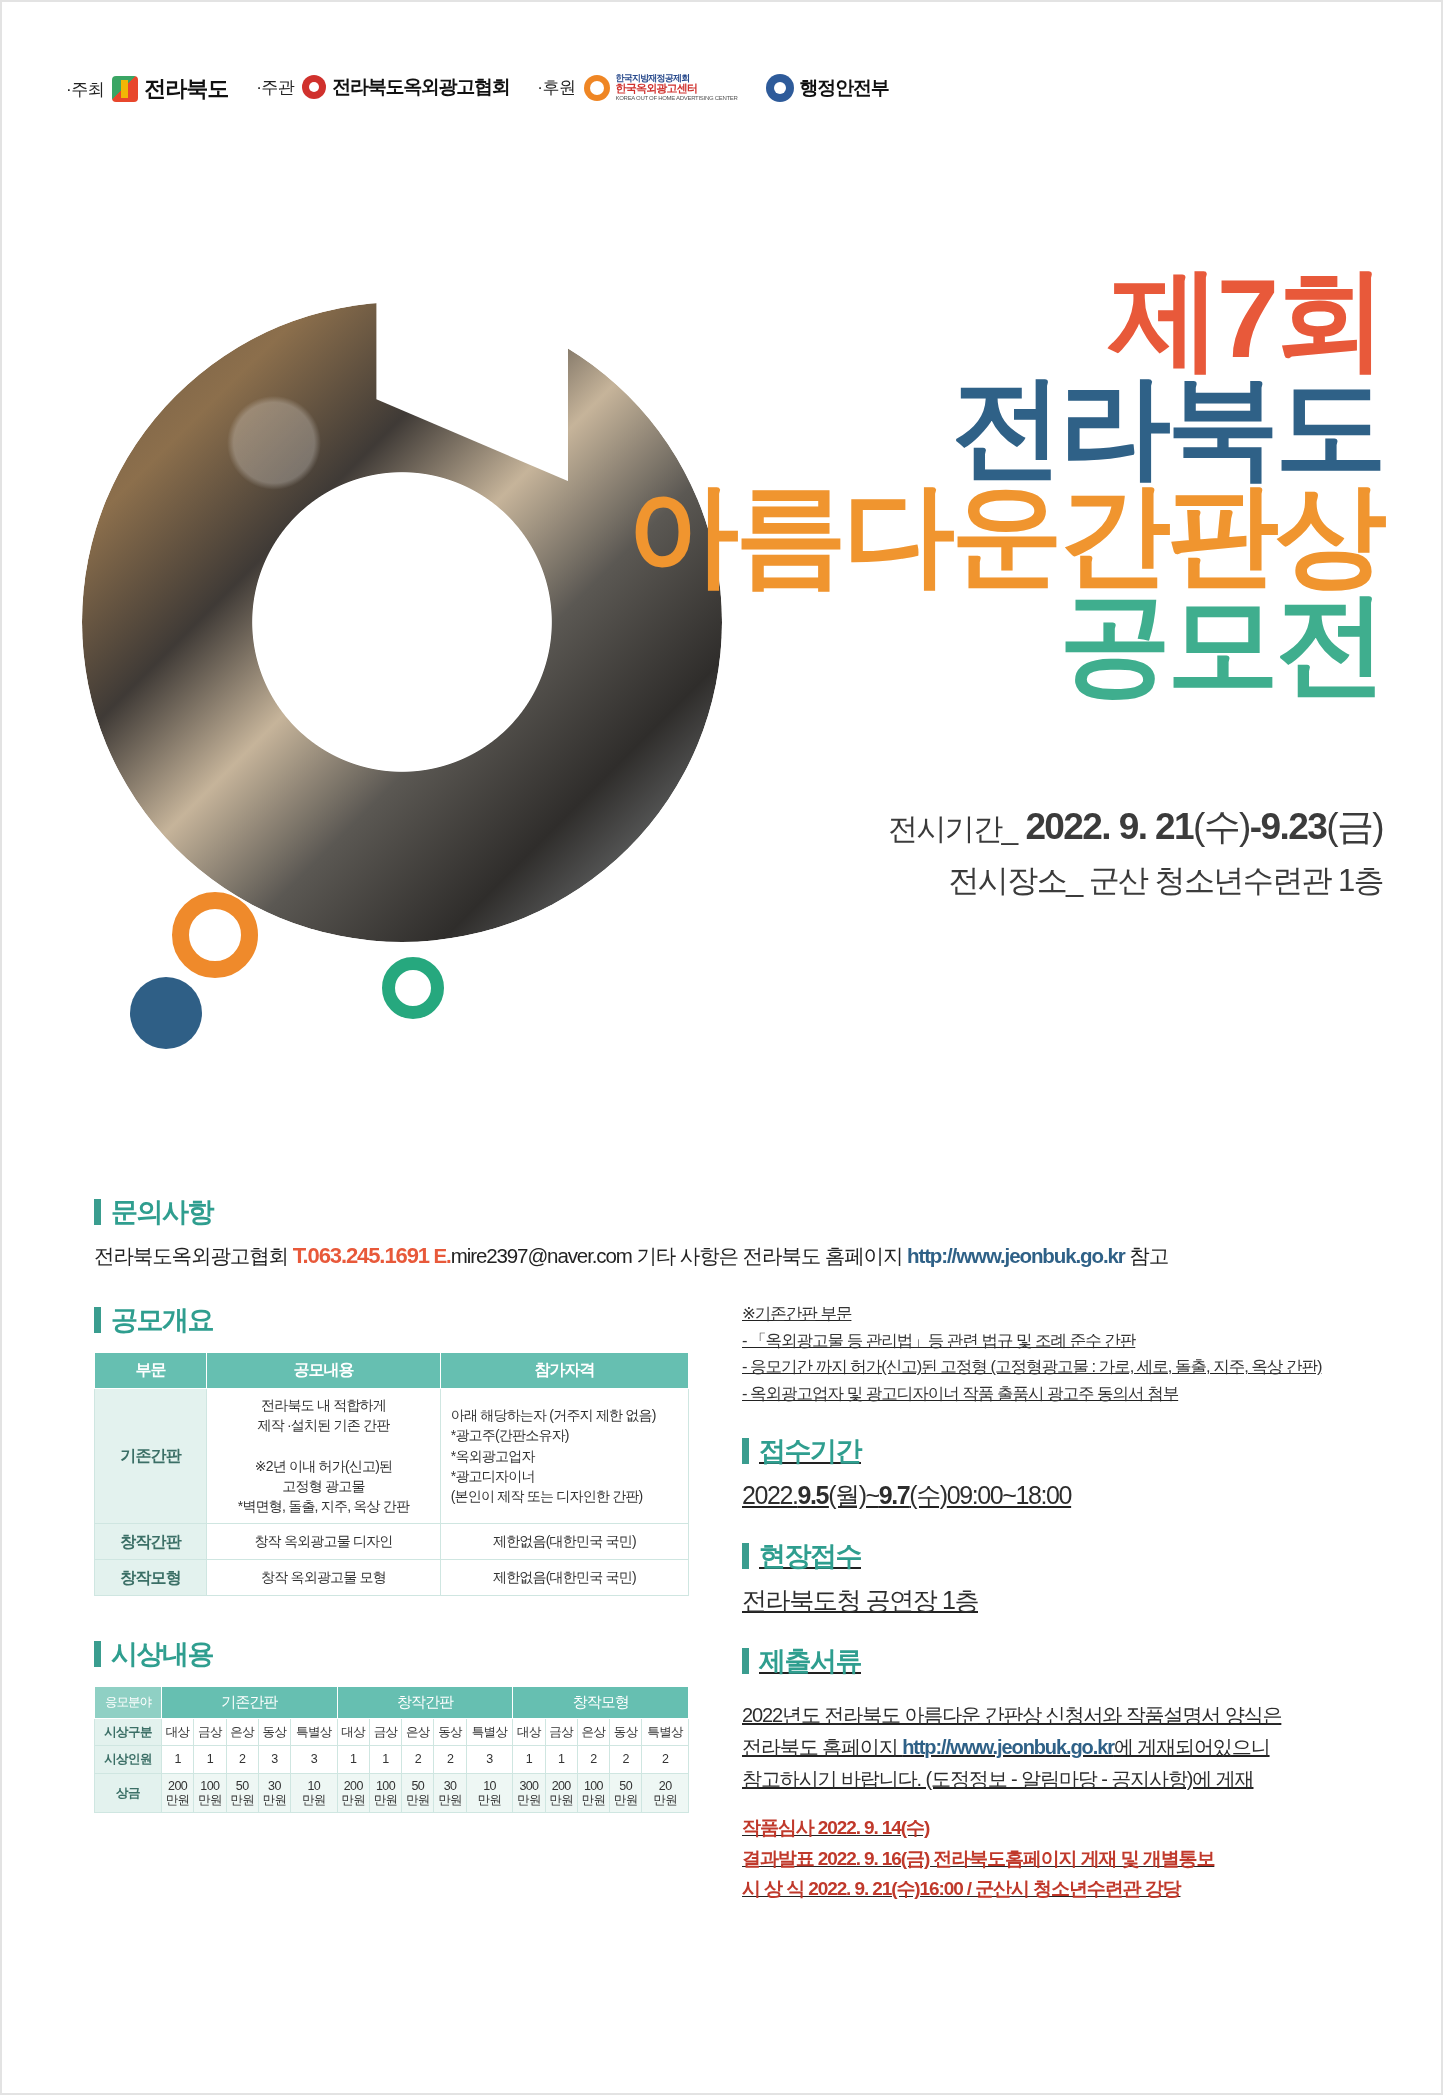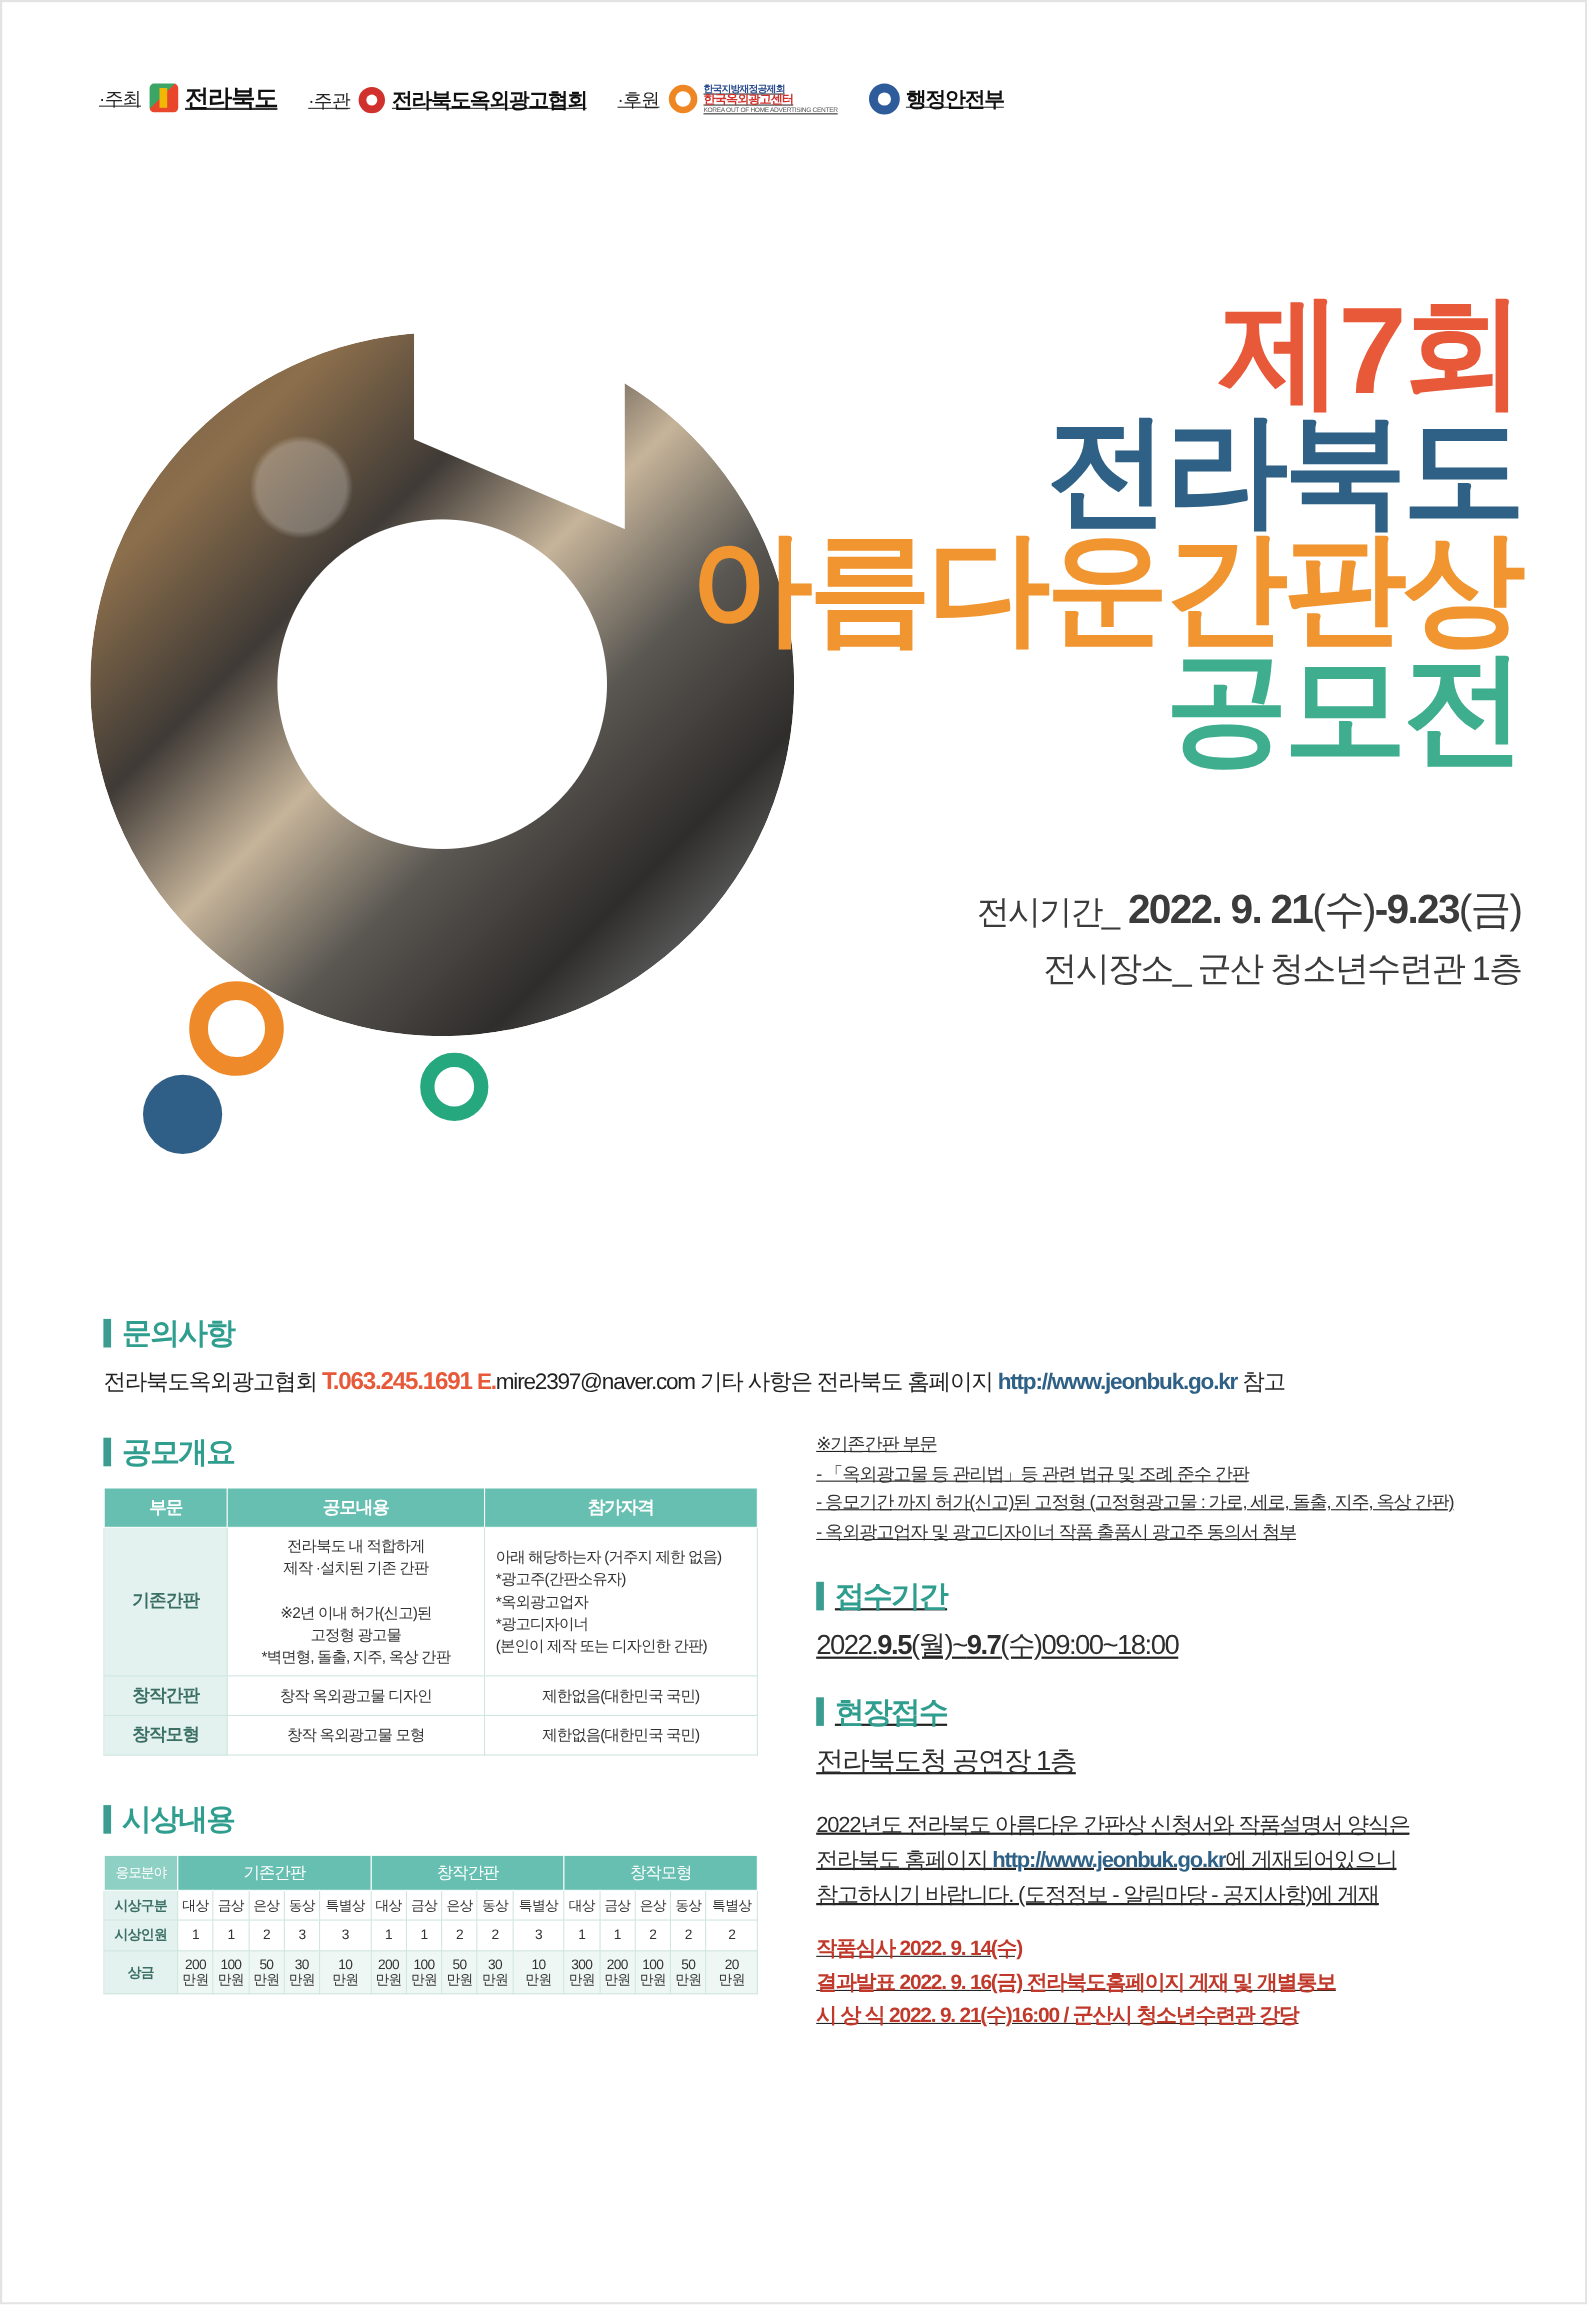--- a/index.html
+++ b/index.html
@@ -12,23 +12,23 @@
     overflow:hidden;
   }
   .page{
     position:absolute;inset:0;
     border:2px solid #e3e3e3;
     box-sizing:border-box;
   }
 
   
   .sponsors{
-    position:absolute;left:88px;top:72px;
-    display:flex;align-items:flex-end;gap:0px;
-    font-size:17px;color:#333;text-decoration:underline;
+    position:absolute;left:64px;top:72px;
+    display:flex;align-items:flex-start;gap:0px;
+    font-size:17px;color:#333;
   }
   .sponsor-group{display:flex;align-items:center;gap:8px;margin-right:28px;}
   .sponsor-label{font-size:17px;color:#222;letter-spacing:-0.5px;}
   .logo-mark{display:flex;align-items:center;gap:6px;}
   .logo-jb-icon{
     width:26px;height:26px;border-radius:4px;
     background:linear-gradient(135deg,#3aa564 0%,#3aa564 45%,#e8472c 45%,#e8472c 100%);
     position:relative;
   }
   .logo-jb-icon:after{
@@ -406,20 +406,24 @@
     <div class="blk">
       <div class="sec-h">
         <span class="sec-bar"></span>
         <span class="sec-title">현장접수</span>
       </div>
       <div class="body">전라북도청 공연장 1층</div>
     </div>
 
 
     <div class="blk">
+      <div class="sec-h">
+        <span class="sec-bar"></span>
+        <span class="sec-title">제출서류</span>
+      </div>
       <div class="docs-body">
         <div>2022년도 전라북도 아름다운 간판상 신청서와 작품설명서 양식은</div>
         <div>
           <span>전라북도 홈페이지 </span><span class="url">http://www.jeonbuk.go.kr</span><span>에 게재되어있으니</span>
         </div>
         <div>참고하시기 바랍니다. (도정정보 - 알림마당 - 공지사항)에 게재</div>
       </div>
       <div class="sched">
         <div>작품심사 2022. 9. 14(수)</div>
         <div>결과발표 2022. 9. 16(금) 전라북도홈페이지 게재 및 개별통보</div>

